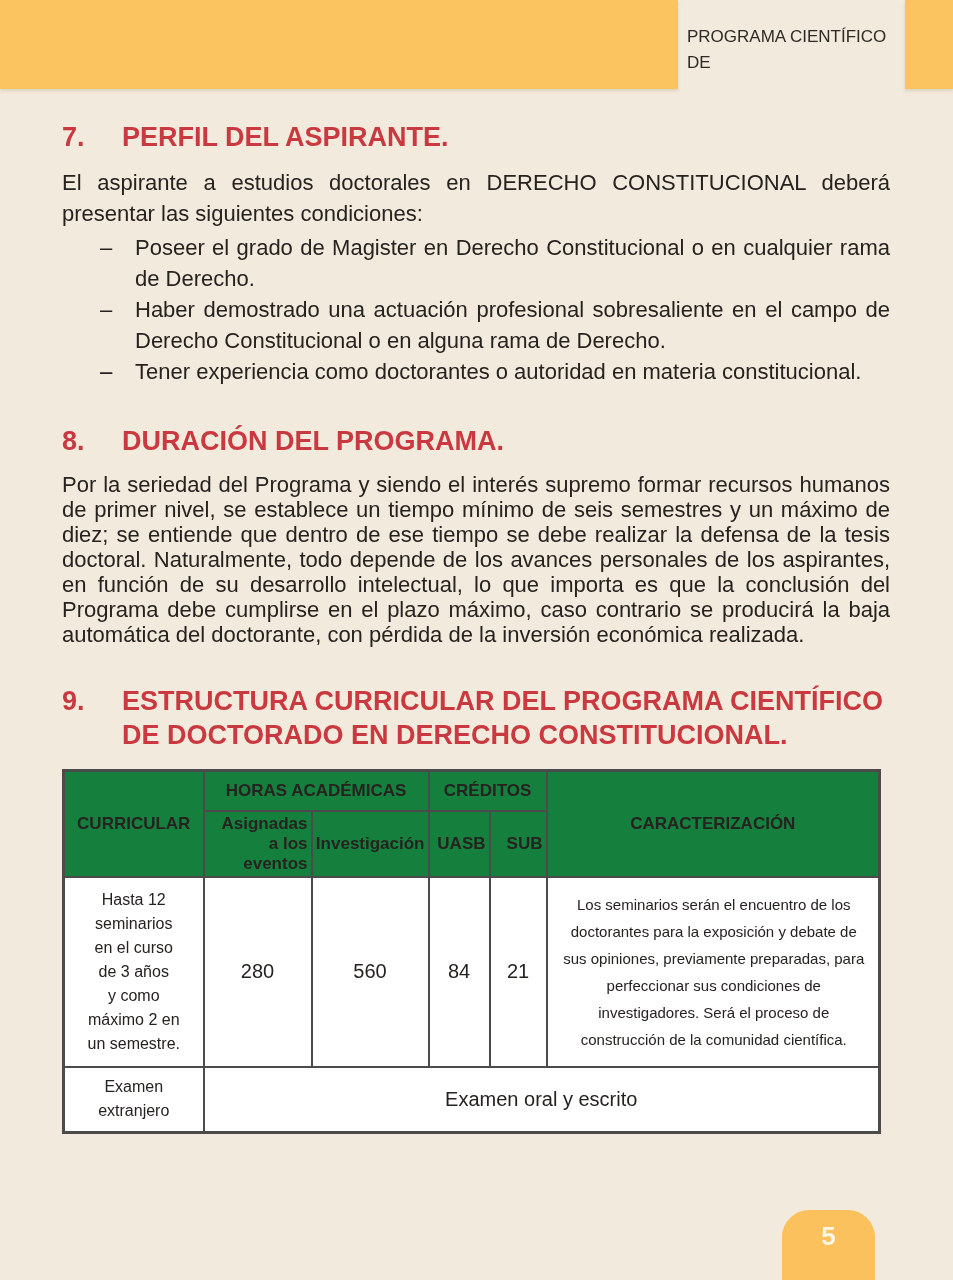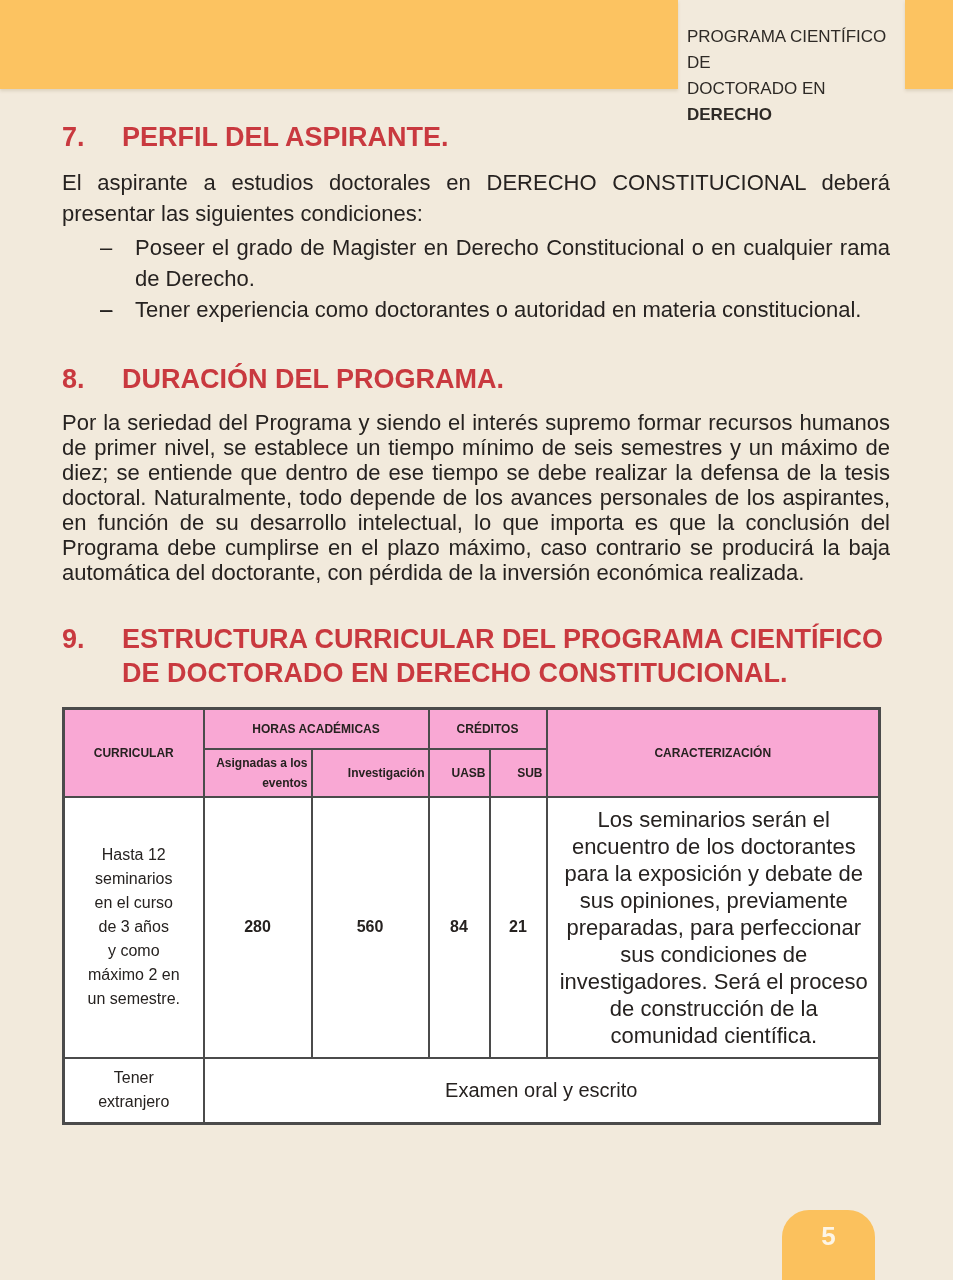--- a/index.html
+++ b/index.html
@@ -77,37 +77,37 @@
     table-layout: fixed;
     background: #ffffff;
     border: 3px solid #4b4b4b;
   }
   table.curr th, table.curr td {
     border: 2px solid #4b4b4b;
     vertical-align: middle;
     text-align: center;
   }
   table.curr th {
-    background: #f9a8d4;
+    background: #15803d;
     font-weight: bold;
-    font-size: 12px;
+    font-size: 17px;
     line-height: 20px;
     padding: 2px 3px;
   }
   tr.hrow1 th { height: 40px; }
   tr.hrow2 th { height: 48px; text-align: right; }
   td.sem {
     font-size: 16px; line-height: 24px;
     white-space: pre-line;
     padding: 6px 2px;
   }
-  td.numcell { font-size: 16px; font-weight: bold; }
+  td.numcell { font-size: 20px; font-weight: normal; }
   td.carac {
     text-align: justify;
-    font-size: 22px; line-height: 27px;
+    font-size: 15px; line-height: 27px;
     padding: 8px 10px 8px 12px;
     vertical-align: top;
   }
   tr.body1 td { height: 190px; }
   tr.body2 td { height: 66px; }
   td.examcell { font-size: 20px; }
 
   
   .pagenum {
     position: absolute; left: 782px; top: 1210px;
@@ -126,33 +126,32 @@
 </style>
 </head>
 <body>
 
 <div class="page">
 
   <div class="band-left"></div>
   <div class="band-right"></div>
   <div class="header-text">
     <div>PROGRAMA CIENTÍFICO DE</div>
-    <div><span>DOCTORADO EN </span><span class="b">DERECHO</span></div>
   </div>
 
   <div class="content">
 
     <div class="sec-heading h7">
       <span class="num">7.</span>
       <span class="ttl">PERFIL DEL ASPIRANTE.</span>
     </div>
     <p class="intro">El aspirante a estudios doctorales en DERECHO CONSTITUCIONAL deberá presentar las siguientes condiciones:</p>
     <ul class="bullets">
       <li><span class="dash">–</span><span>Poseer el grado de Magister en Derecho Constitucional o en cualquier rama de Derecho.</span></li>
-      <li><span class="dash">–</span></li>
+      <li><span class="dash">–</span><span>Haber demostrado una actuación profesional sobresaliente en el campo de Derecho Constitucional o en alguna rama de Derecho.</span></li>
       <li><span class="dash">–</span></li>
       <li><span class="dash">–</span><span>Tener experiencia como doctorantes o autoridad en materia constitucional.</span></li>
     </ul>
 
     <div class="sec-heading h8">
       <span class="num">8.</span>
       <span class="ttl">DURACIÓN DEL PROGRAMA.</span>
     </div>
     <p class="para">Por la seriedad del Programa y siendo el interés supremo formar recursos humanos de primer nivel, se establece un tiempo mínimo de seis semestres y un máximo de diez; se entiende que dentro de ese tiempo se debe realizar la defensa de la tesis doctoral. Naturalmente, todo depende de los avances personales de los aspirantes, en función de su desarrollo intelectual, lo que importa es que la conclusión del Programa debe cumplirse en el plazo máximo, caso contrario se producirá la baja automática del doctorante, con pérdida de la inversión económica realizada.</p>
 
@@ -191,21 +190,21 @@
 y como
 máximo 2 en
 un semestre.</td>
         <td class="numcell">280</td>
         <td class="numcell">560</td>
         <td class="numcell">84</td>
         <td class="numcell">21</td>
         <td class="carac">Los seminarios serán el encuentro de los doctorantes para la exposición y debate de sus opiniones, previamente preparadas, para perfeccionar sus condiciones de investigadores. Será el proceso de construcción de la comunidad científica.</td>
       </tr>
       <tr class="body2">
-        <td class="sem">Tener
+        <td class="sem">Examen
 extranjero</td>
         <td class="examcell" colspan="5">Examen oral y escrito</td>
       </tr>
     </tbody>
       </table>
 
   </div>
 
   <div class="pagenum">
     <span>5</span>

